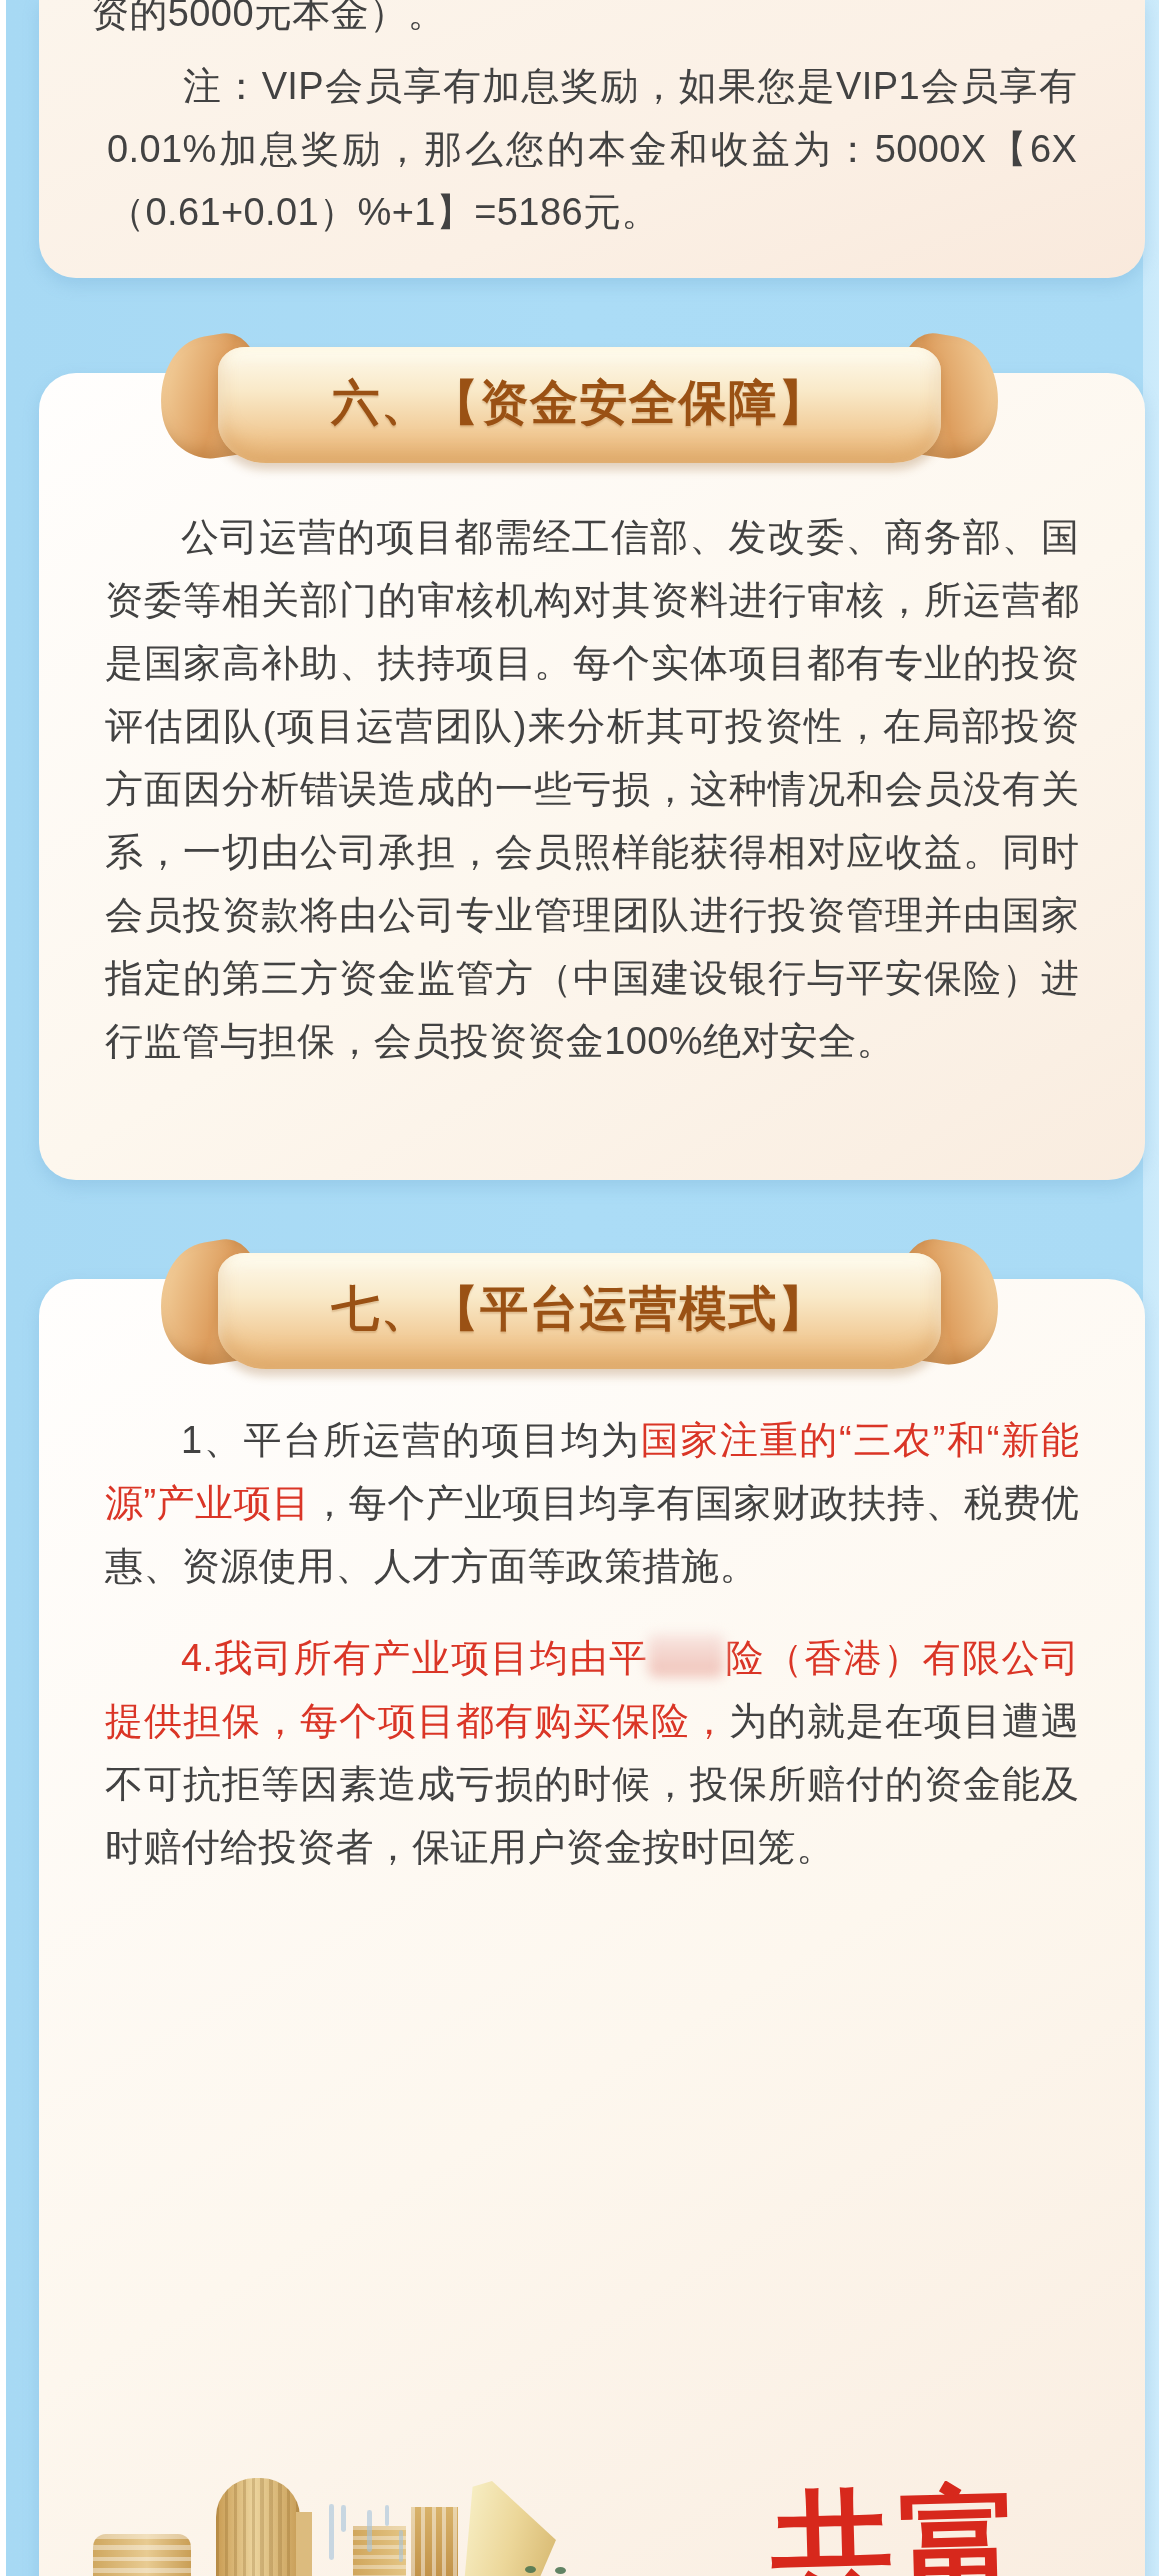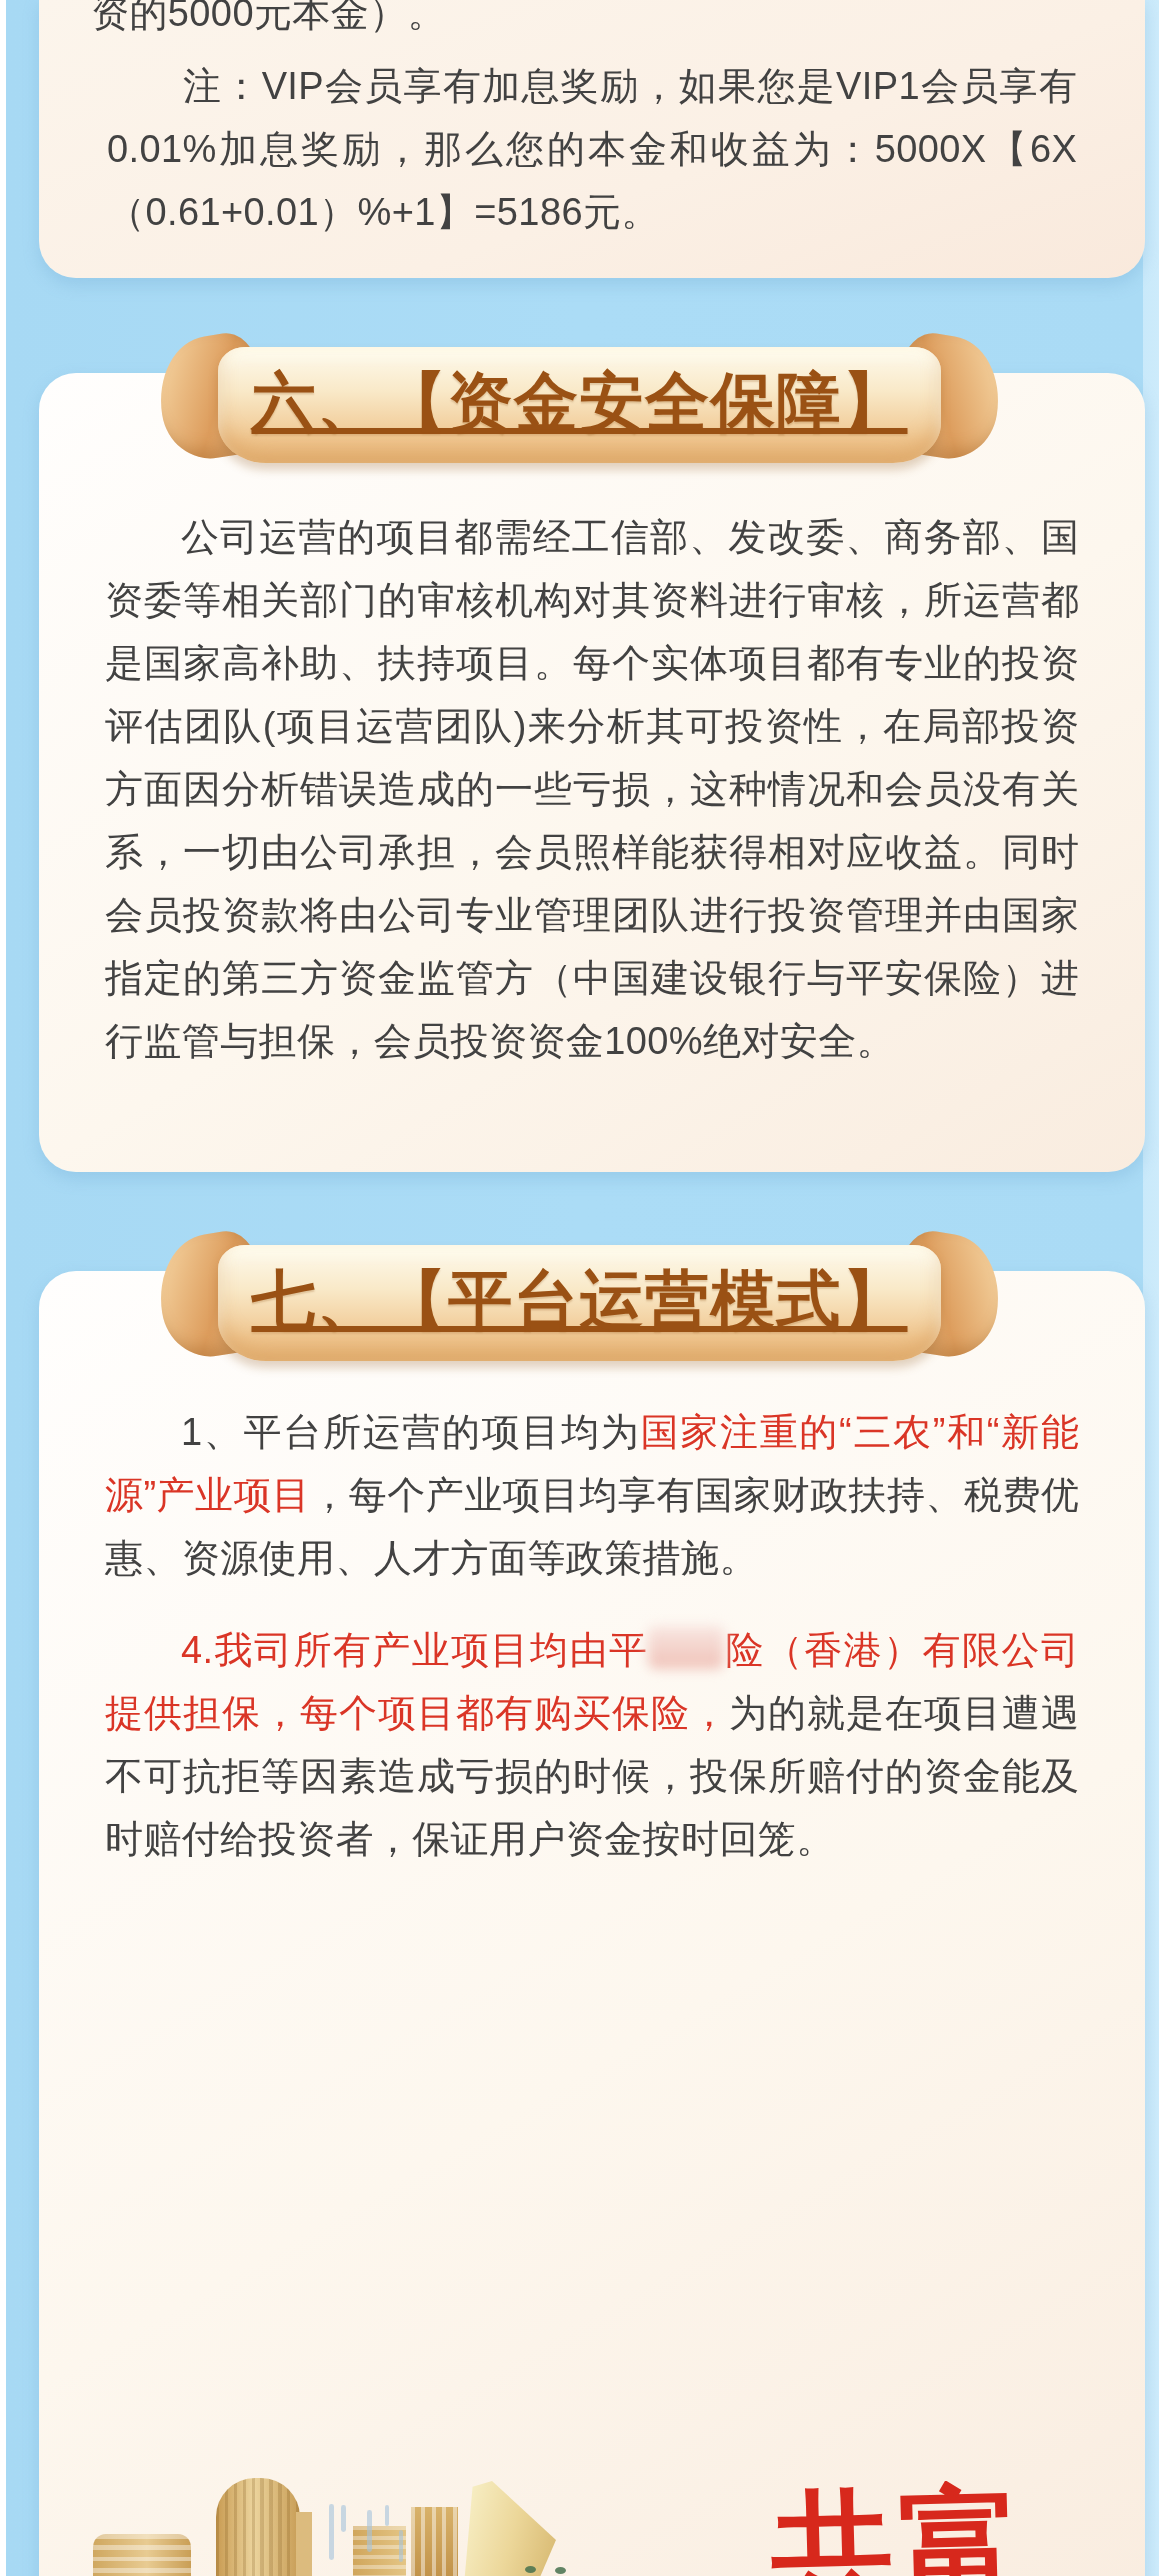--- a/index.html
+++ b/index.html
@@ -56,25 +56,25 @@
   .ribbon .face{
     position:absolute;left:69px;right:69px;top:13px;bottom:8px;z-index:2;
     background:linear-gradient(180deg,#fdf8e9 6%,#f9e9c8 38%,#f0c68f 80%,#eaba7d 100%);
     border-radius:27px 27px 48px 48px / 24px 24px 40px 40px;
     box-shadow:0 6.4px 9.7px rgba(150,100,45,.28),
                inset 0 -13px 19.3px rgba(200,135,65,.35),
                inset 0 8px 13px rgba(255,252,235,.9);
     display:flex;align-items:center;justify-content:center;
   }
   .ribbon-title{
-    font-size:64px;font-weight:700;color:#9a5114;letter-spacing:1.6px;
-    padding-bottom:4.8px;text-shadow:0 1.6px 1.6px rgba(150,90,30,.25);text-decoration:underline;
+    font-size:48px;font-weight:700;color:#9a5114;letter-spacing:1.6px;
+    padding-bottom:4.8px;text-shadow:0 1.6px 1.6px rgba(150,90,30,.25);
   }
   .content-card{border-radius:37px;overflow:hidden;margin-top:-98px;}
-  .card-six{height:682px;padding:117px 50px 0;}
+  .card-six{height:682px;padding:117px 50px 8px;}
   .card-seven{height:1272px;padding:114px 50px 0;}
   .para+.para{margin-top:29px;}
   
   .skyline{position:absolute;left:87px;bottom:0;width:475px;height:113px;}
   .skyline .b{position:absolute;bottom:0;}
   .b1{left:6.4px;width:98px;height:42px;border-radius:13px 13px 0 0;
       background:repeating-linear-gradient(180deg,rgba(255,255,255,.4) 0 4.8px,rgba(0,0,0,0) 4.8px 11.3px),
       linear-gradient(90deg,#cfa75f,#e8cb92 55%,#c99e55);}
   .b2{left:129px;width:84px;height:98px;border-radius:39px 39px 0 0;
       background:repeating-linear-gradient(90deg,rgba(120,80,20,.22) 0 3.2px,rgba(0,0,0,0) 3.2px 8.9px),

